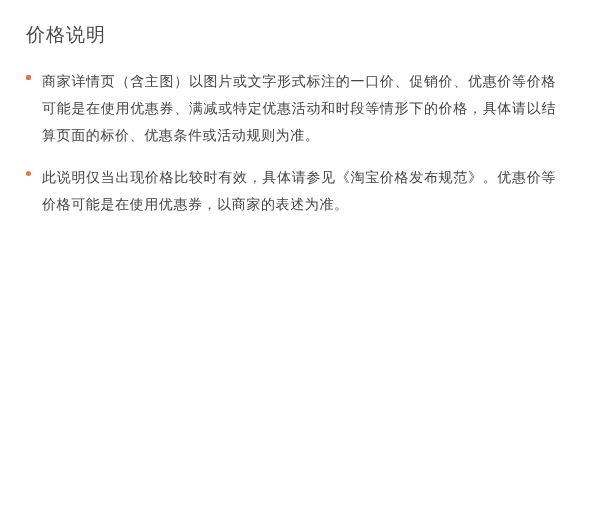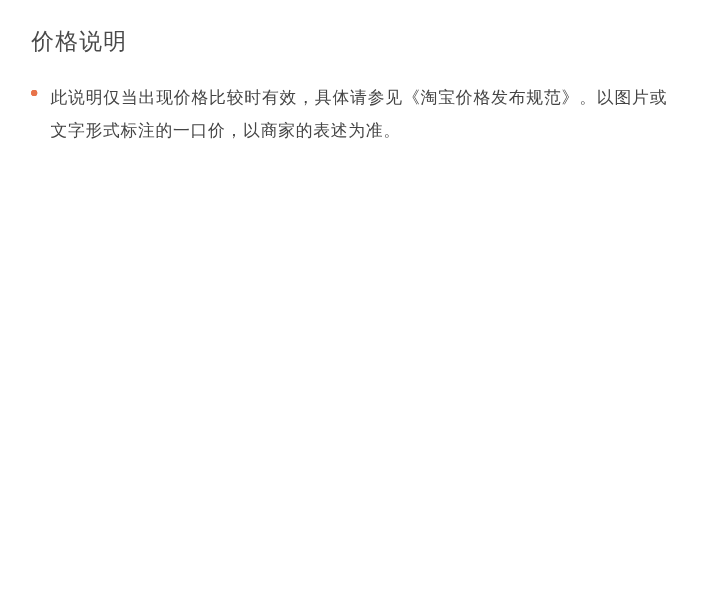--- a/index.html
+++ b/index.html
@@ -77,17 +77,21 @@
 
   <div id="sections-container">
       <div class="section">
         <span class="bullet" style="background: rgb(232, 115, 74);"></span>
       </div>
       <div class="section">
         <span class="bullet" style="background: rgb(232, 115, 74);"></span>
       </div>
       <div class="section">
         <span class="bullet" style="background: rgb(232, 115, 74);"></span>
-        <p class="section-body no-heading"><span>此说明仅当出现价格比较时有效，具体请参见《淘宝价格发布规范》。以图片或文字形式标注的一口价，以商家的表述为准。</span></p>
+        <p class="section-body no-heading"><span>商家详情页（含主图）以图片或文字形式标注的一口价、促销价、优惠价等价格可能是在使用优惠券、满减或特定优惠活动和时段等情形下的价格，具体请以结算页面的标价、优惠条件或活动规则为准。</span></p>
+      </div>
+      <div class="section">
+        <span class="bullet" style="background: rgb(232, 115, 74);"></span>
+        <p class="section-body no-heading"><span>此说明仅当出现价格比较时有效，具体请参见《淘宝价格发布规范》。优惠价等价格可能是在使用优惠券，以商家的表述为准。</span></p>
       </div>
     </div>
 
 </div>
 
 </body></html>

